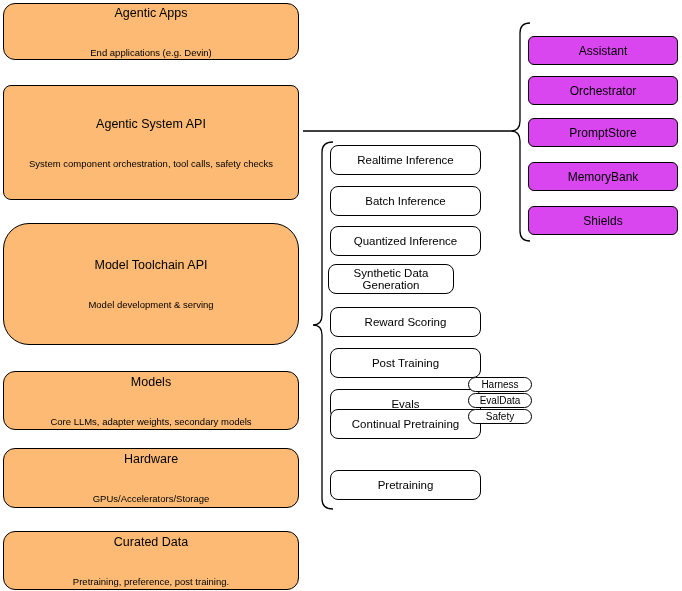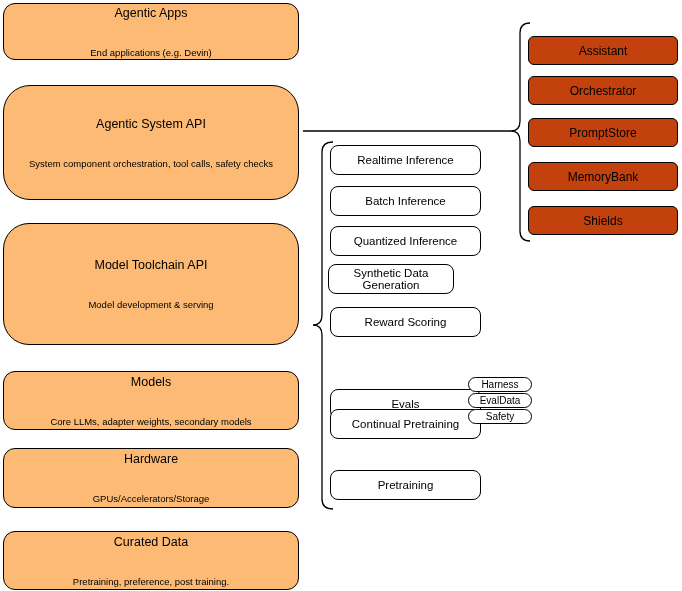--- a/index.html
+++ b/index.html
@@ -33,21 +33,21 @@
   
   .oval{
     position:absolute;left:468px;width:64px;height:15px;
     border:1.2px solid #000;border-radius:8px;background:#fff;
     display:flex;align-items:center;justify-content:center;
     box-sizing:border-box;font-size:10px;z-index:3;
   }
   
   .rbox{
     position:absolute;left:528px;width:150px;height:29px;
-    border:1.2px solid #000;border-radius:6px;background:#c2410c;
+    border:1.2px solid #000;border-radius:6px;background:#d946ef;
     display:flex;align-items:center;justify-content:center;
     box-sizing:border-box;font-size:12px;text-align:center;
   }
 </style>
 </head>
 <body>
 
 <div class="canvas">
 
   <svg class="connectors" width="682" height="591" viewBox="0 0 682 591">
@@ -57,21 +57,21 @@
     <path d="M530,23 Q520,23 520,33 L520,121 Q520,131 511,131 Q520,131 520,141 L520,231 Q520,241 530,241" stroke="#000" stroke-width="1.3" fill="none"></path>
 
     <path d="M333,142 Q322,142 322,152 L322,315 Q322,325 313,325 Q322,325 322,335 L322,499 Q322,509 333,509" stroke="#000" stroke-width="1.3" fill="none"></path>
   </svg>
 
   <div class="lbox" style="top:3px;height:57px;border-radius:12px;">
     <div class="ltitle">Agentic Apps</div>
     <div class="lsub">End applications (e.g. Devin)</div>
   </div>
 
-  <div class="lbox" style="top:85px;height:115px;border-radius:27px;">
+  <div class="lbox" style="top:85px;height:115px;border-radius:8px;">
     <div class="ltitle">Agentic System API</div>
     <div class="lsub">System component orchestration, tool calls, safety checks</div>
   </div>
 
   <div class="lbox" style="top:223px;height:122px;border-radius:26px;">
     <div class="ltitle">Model Toolchain API</div>
     <div class="lsub">Model development &amp; serving</div>
   </div>
 
   <div class="lbox" style="top:371px;height:59px;border-radius:12px;">
@@ -87,20 +87,21 @@
   <div class="lbox" style="top:531px;height:59px;border-radius:12px;">
     <div class="ltitle">Curated Data</div>
     <div class="lsub">Pretraining, preference, post training.</div>
   </div>
 
   <div class="mbox" style="top:145px;">Realtime Inference</div>
   <div class="mbox" style="top:186px;">Batch Inference</div>
   <div class="mbox" style="top:226px;">Quantized Inference</div>
   <div class="mbox" style="top:264px;left:328px;width:126px;">Synthetic Data Generation</div>
   <div class="mbox" style="top:307px;">Reward Scoring</div>
+  <div class="mbox" style="top:348px;">Post Training</div>
   <div class="mbox" style="top:389px;">Evals</div>
   <div class="mbox" style="top:409px;">Continual Pretraining</div>
   <div class="mbox" style="top:470px;">Pretraining</div>
 
   <div class="oval" style="top:377px;">Harness</div>
   <div class="oval" style="top:393px;">EvalData</div>
   <div class="oval" style="top:409px;">Safety</div>
 
   <div class="rbox" style="top:36px;">Assistant</div>
   <div class="rbox" style="top:76px;">Orchestrator</div>

